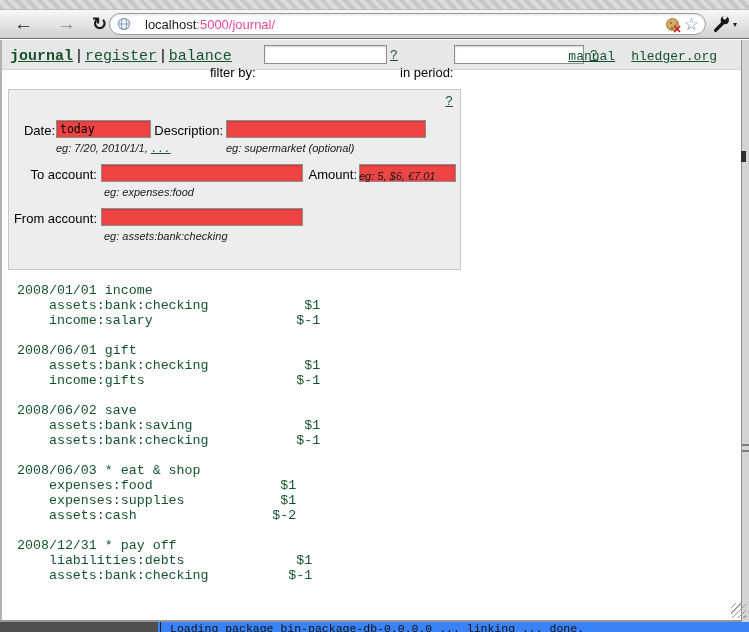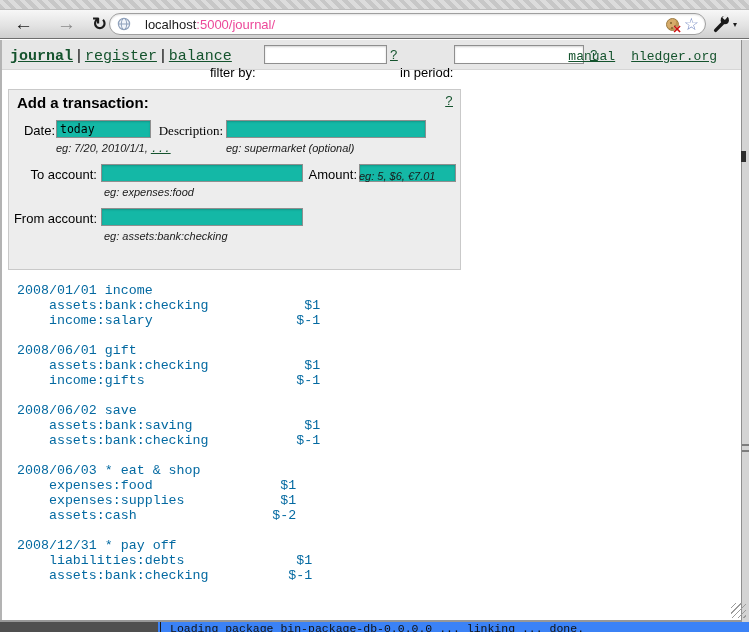--- a/index.html
+++ b/index.html
@@ -74,26 +74,26 @@
 
   
   .panel {
     position:absolute; left:8px; top:89px; width:453px; height:181px;
     background:#ededed; border:1px solid #c9c9c9;
   }
   .panel .ptitle { position:absolute; left:8px; top:4px; font-size:15px; font-weight:bold; }
   .panel .phelp { position:absolute; right:7px; top:4px; font-size:13px; }
   .panel label { position:absolute; font-size:13px; text-align:right; }
   .l-date { left:8px; top:33px; width:38px; }
-  .l-desc { left:130px; top:33px; width:84px;font-family:Liberation Serif, serif; }
+  .l-desc { left:130px; top:33px; width:84px; }
   .l-to   { left:0;  top:77px; width:88px; }
   .l-amt  { left:268px; top:77px; width:80px; }
   .l-from { left:0;  top:121px; width:88px; }
   .panel input {
-    position:absolute; height:18px; background:#14b8a6; border:1px solid #8f8f8f;
+    position:absolute; height:18px; background:#ef4444; border:1px solid #8f8f8f;
     box-shadow:inset 0 1px 2px rgba(0,0,0,.18); padding:0 3px;
     font-family:"DejaVu Sans Mono", monospace; font-size:11.5px;
   }
   .i-date { left:47px;  top:30px; width:95px; }
   .i-desc { left:217px; top:30px; width:200px; }
   .i-to   { left:92px;  top:74px; width:202px; }
   .i-amt  { left:350px; top:74px; width:97px; }
   .i-from { left:92px;  top:118px; width:202px; }
   .hint { position:absolute; font-size:11px; font-style:italic; color:#1a1a1a; white-space:nowrap; }
   .h-date { left:47px; top:52px; }
@@ -106,21 +106,21 @@
     border:1px solid #858585; border-radius:11px;
     background:linear-gradient(#ffffff,#ececec 45%,#d2d2d2);
     font-family:"Liberation Sans",sans-serif; font-size:13px; color:#000;
     box-shadow:0 1px 1px rgba(0,0,0,.15);
   }
 
   
   .journal {
     position:absolute; left:17px; top:283px;
     font-family:"Liberation Mono", monospace; font-size:13.3px;
-    line-height:15px; color:#0369a1; white-space:pre;
+    line-height:15px; color:#14532d; white-space:pre;
   }
 
   
   .wedge-left  { position:absolute; left:0; top:40px; width:2px; height:581px; background:#b3b3b3; }
   .wedge-bottom{ position:absolute; left:0; top:620px; width:742px; height:2px; background:#979797; }
   .wedge-right { position:absolute; left:741px; top:40px; width:8px; height:582px;
                  background:#d4d4d4; border-left:1px solid #8f8f8f; }
   .rmark1 { position:absolute; left:741px; top:151px; width:5px; height:11px; background:#2e2e2e; }
   .rmark2 { position:absolute; left:742px; top:444px; width:7px; height:2px; background:#7d7d7d; }
   .rmark3 { position:absolute; left:742px; top:450px; width:7px; height:2px; background:#7d7d7d; }
@@ -179,21 +179,20 @@
   <a class="qhelp q1">?</a>
   <span class="flabel lab-period">in period:</span>
   <input class="in-period" value="" style="">
   <a class="qhelp q2">?</a>
   <span class="rlinks">
     <a>manual</a><a>hledger.org</a>
   </span>
 </div>
 
 <div class="panel">
-  <span class="ptitle">Add a transaction:</span>
   <a class="phelp">?</a>
 
   <label class="l-date">Date:</label>
   <input class="i-date" value="today" style="">
   <label class="l-desc">Description:</label>
   <input class="i-desc" value="" style="">
   <span class="hint h-date"><span>eg: 7/20, 2010/1/1, </span><a>...</a></span>
   <span class="hint h-desc">eg: supermarket (optional)</span>
 
   <label class="l-to">To account:</label>

